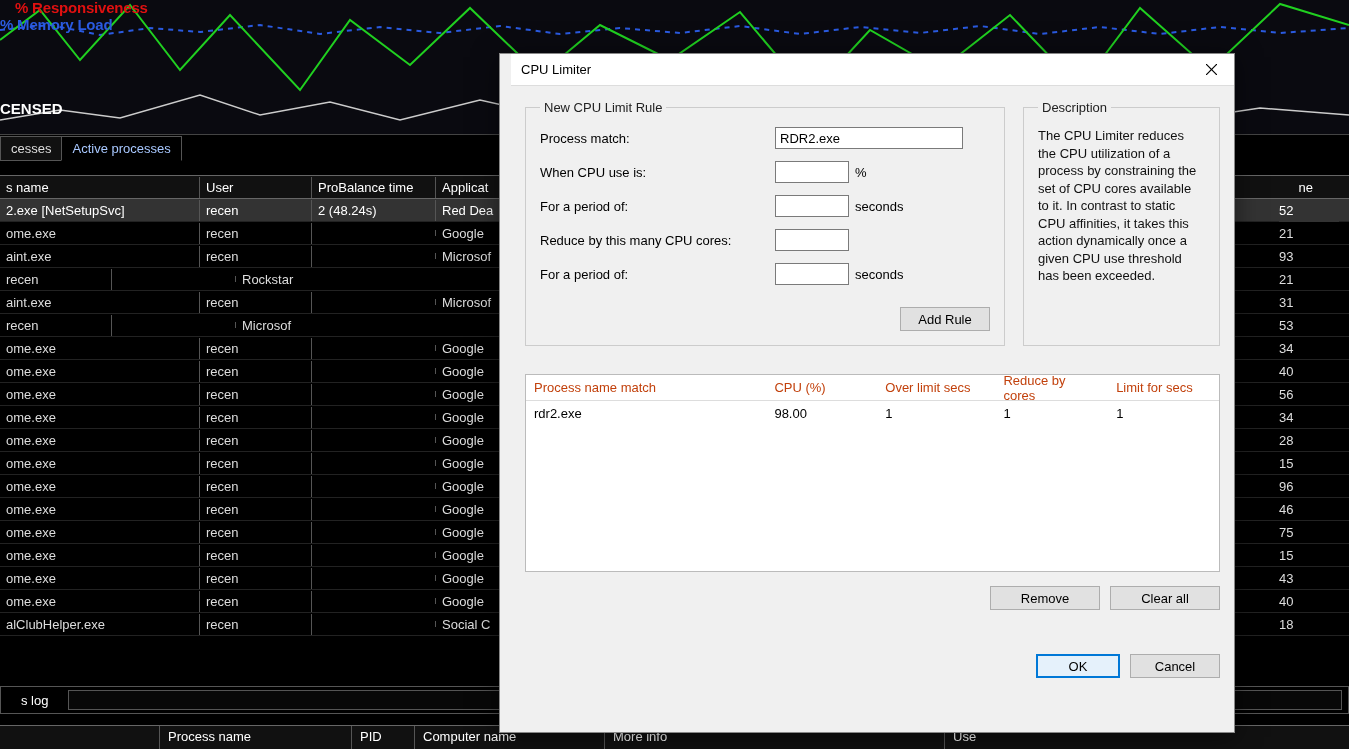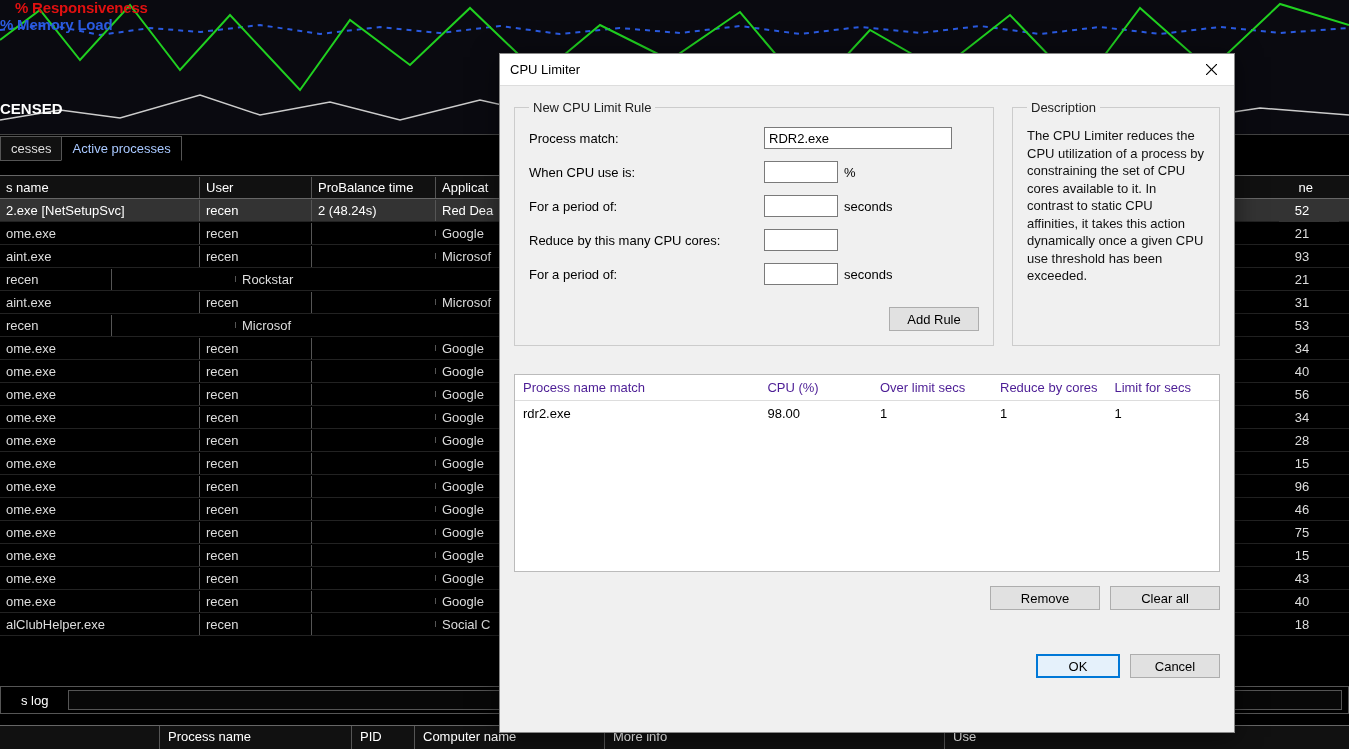--- a/index.html
+++ b/index.html
@@ -91,21 +91,21 @@
   }
   .right-num-col {
     position: absolute;
     right: 10px; top: 199px;
     width: 60px;
     color: #ddd;
     font-size: 13px;
   }
   .right-num-col div {
     height: 23px;
-    text-align: center;
+    text-align: left;
     line-height: 23px;
     padding-right: 14px;
   }
   .right-header {
     position: absolute; right: 0; top:175px; height:24px;
     display:flex; align-items:center; padding-right:36px; color:#fff;
     background:#111; border-top:1px solid #666; border-bottom:1px solid #666;
   }
   
   .log-strip {
@@ -139,20 +139,21 @@
   
   .dialog {
     position: absolute;
     left: 499px; top: 53px;
     width: 736px;
     height: 680px;
     background: #f0f0f0;
     border: 1px solid #888;
     box-shadow: 0 4px 24px rgba(0,0,0,0.5);
     color: #000;
+    padding-left: 11px;
   }
   .titlebar {
     height: 32px;
     background: #fff;
     display: flex;
     align-items: center;
     padding-left: 10px;
     font-size: 13px;
     color: #000;
     border-bottom: 1px solid #ddd;
@@ -225,21 +226,21 @@
     border: 1px solid #bbb;
     background: #fff;
     height: 198px;
   }
   .rules-head, .rules-row {
     display: flex;
     font-size: 13px;
   }
   .rules-head {
     border-bottom: 1px solid #ddd;
-    color: #4c1d95;
+    color: #c2410c;
     height: 26px;
     align-items: center;
   }
   .rules-head > div { padding: 0 8px; }
   .rules-row { height: 24px; align-items: center; }
   .rules-row > div { padding: 0 8px; }
   .rc-name { width: 262px; }
   .rc-cpu  { width: 120px; }
   .rc-over { width: 128px; }
   .rc-red  { width: 122px; }

